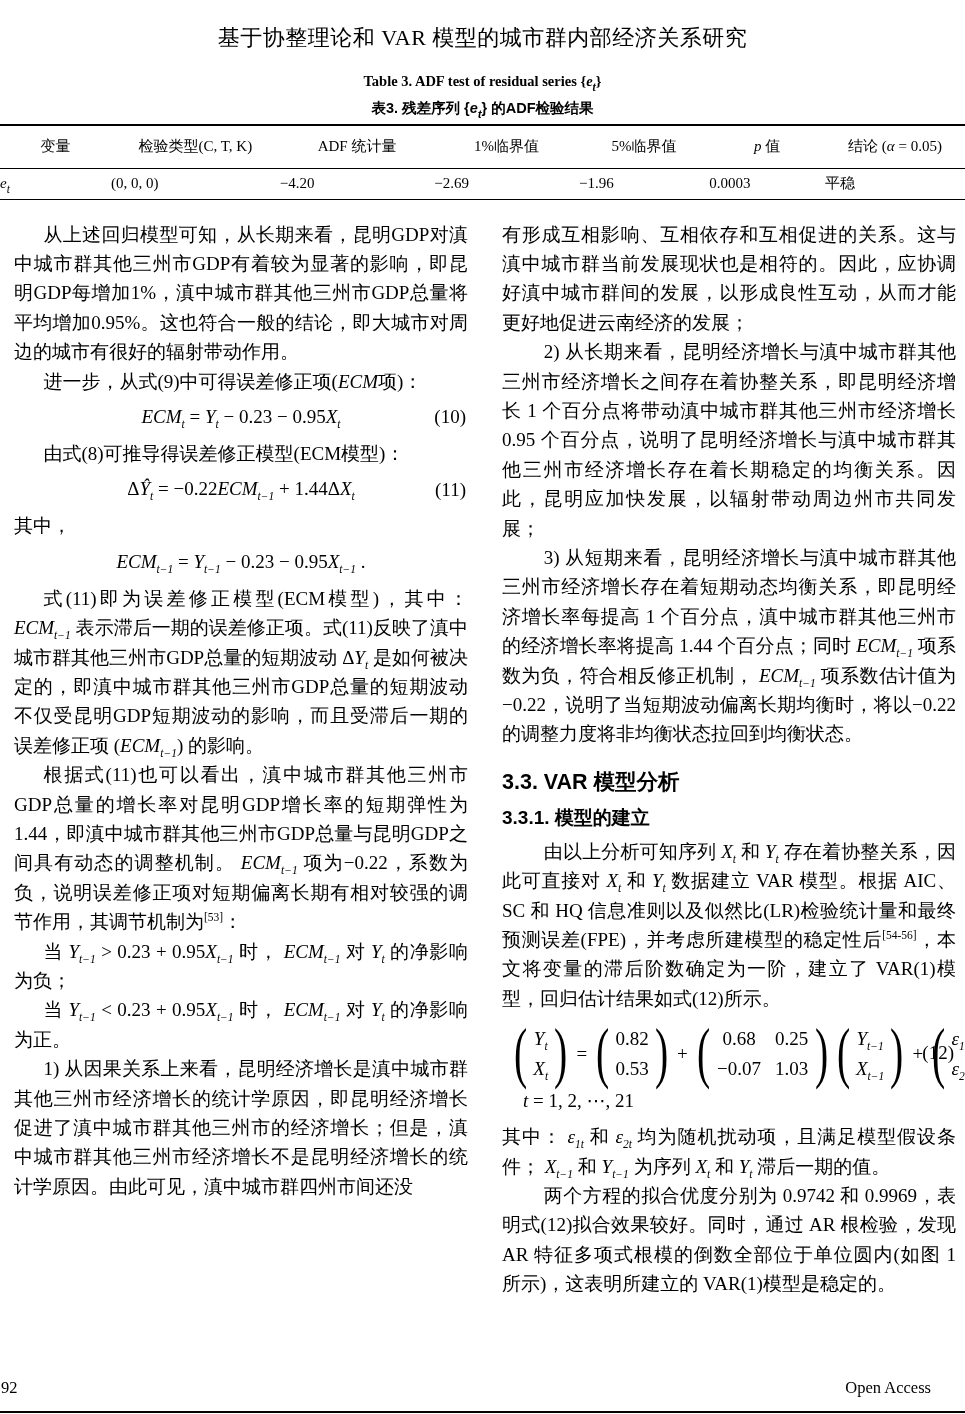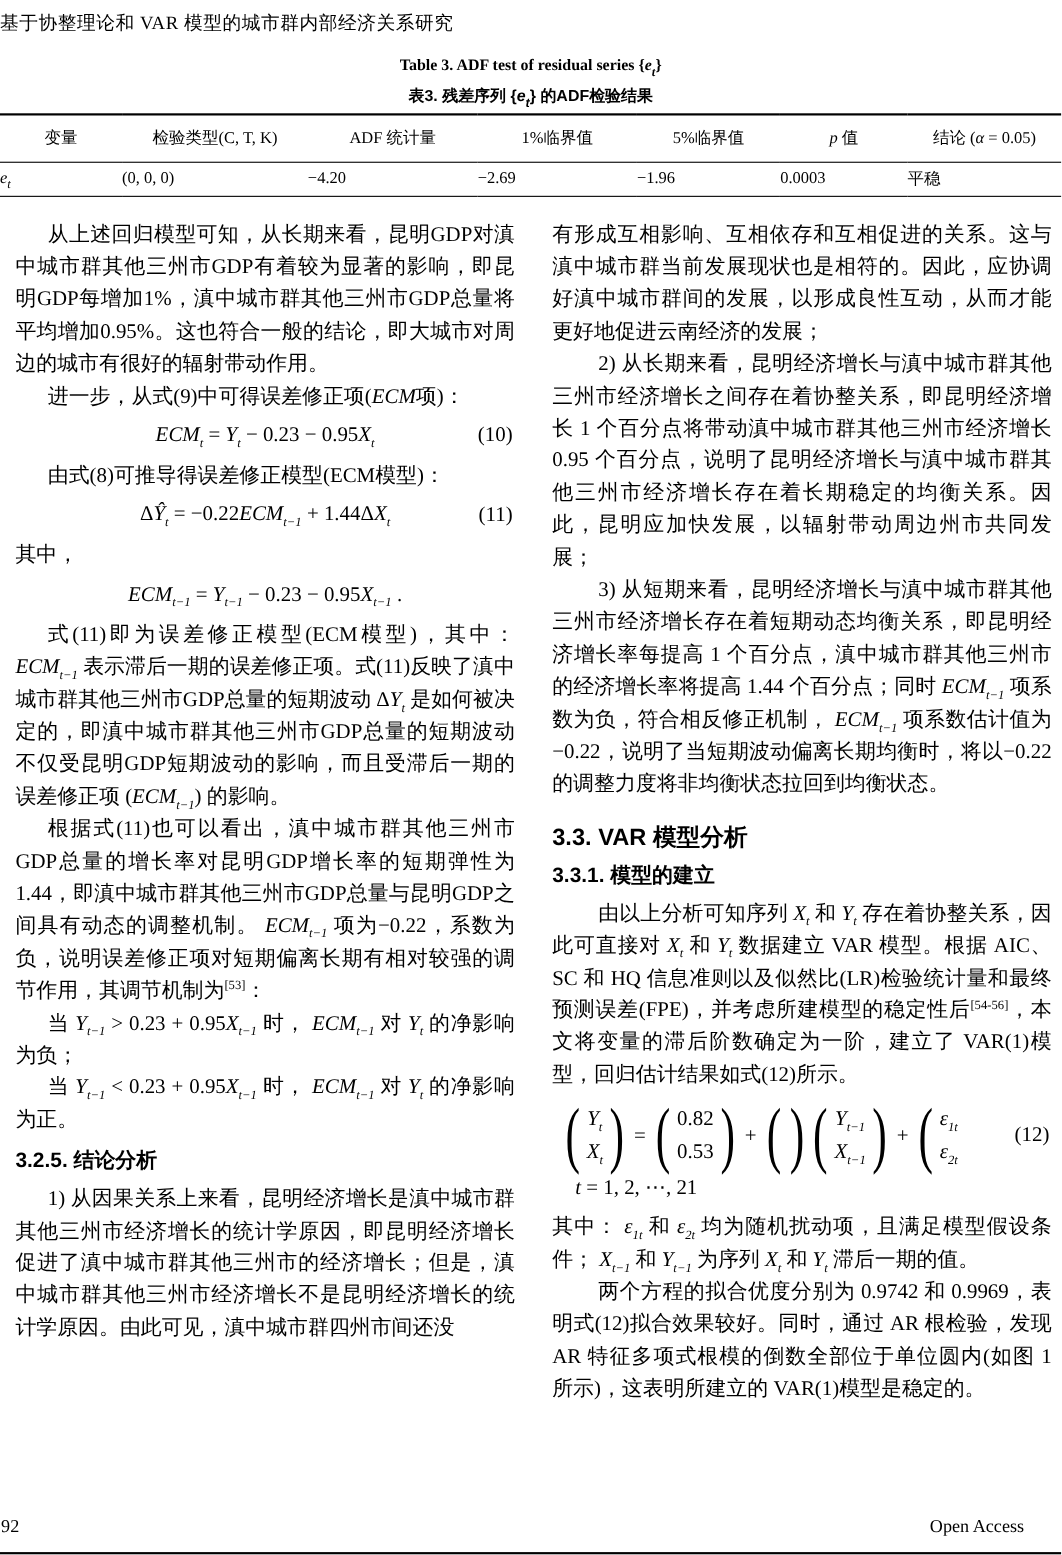--- a/index.html
+++ b/index.html
@@ -1,20 +1,20 @@
 <!DOCTYPE html>
 <html lang="zh"><head>
 <meta charset="utf-8">
 <style>
   * { margin:0; padding:0; box-sizing:border-box; }
   html,body { background:#fff; }
   body { font-family:"Liberation Serif","DejaVu Serif",serif; color:#000; }
   .page { position:relative; width:965px; height:1414px; background:#fff; overflow:hidden; }
 
-  .running-head { text-align:left; font-size:17px; padding-top:9px; letter-spacing:0.5px; }
+  .running-head { text-align:center; font-size:22px; padding-top:23px; letter-spacing:0.5px; }
 
   .caption { text-align:center; }
   .caption-en { font-weight:bold; font-size:14.5px; margin-top:20px; }
   .caption-zh { font-family:"Liberation Sans","DejaVu Sans",sans-serif; font-weight:bold; font-size:14.5px; margin-top:9px; }
 
   table.adf { width:965px; border-collapse:collapse; margin-top:6px;
               border-top:2px solid #000; border-bottom:1.5px solid #000; table-layout:fixed; }
   table.adf thead tr { border-bottom:1.5px solid #000; }
   table.adf th { font-weight:normal; font-size:15px; height:43px; text-align:center; vertical-align:middle; }
   table.adf td { font-size:15px; height:31px; text-align:left; vertical-align:middle; }
@@ -113,21 +113,20 @@
         <span class="eq-num">(11)</span>
       </div>
       <p class="para no-indent">其中，</p>
       <div class="eq">
         <span><i>ECM</i><sub>t−1</sub> = <i>Y</i><sub>t−1</sub> − 0.23 − 0.95<i>X</i><sub>t−1</sub> .</span>
       </div>
       <p class="para">式(11)即为误差修正模型(ECM模型)，其中：<i>ECM</i><sub>t−1</sub> 表示滞后一期的误差修正项。式(11)反映了滇中城市群其他三州市GDP总量的短期波动 Δ<i>Y</i><sub>t</sub> 是如何被决定的，即滇中城市群其他三州市GDP总量的短期波动不仅受昆明GDP短期波动的影响，而且受滞后一期的误差修正项 (<i>ECM</i><sub>t−1</sub>) 的影响。</p>
       <p class="para">根据式(11)也可以看出，滇中城市群其他三州市GDP总量的增长率对昆明GDP增长率的短期弹性为1.44，即滇中城市群其他三州市GDP总量与昆明GDP之间具有动态的调整机制。 <i>ECM</i><sub>t−1</sub> 项为−0.22，系数为负，说明误差修正项对短期偏离长期有相对较强的调节作用，其调节机制为<sup style="font-style: normal;">[53]</sup>：</p>
       <p class="para">当 <i>Y</i><sub>t−1</sub> &gt; 0.23 + 0.95<i>X</i><sub>t−1</sub> 时， <i>ECM</i><sub>t−1</sub> 对 <i>Y</i><sub>t</sub> 的净影响为负；</p>
       <p class="para">当 <i>Y</i><sub>t−1</sub> &lt; 0.23 + 0.95<i>X</i><sub>t−1</sub> 时， <i>ECM</i><sub>t−1</sub> 对 <i>Y</i><sub>t</sub> 的净影响为正。</p>
-      <h3 class="h3">3.2.5. 结论分析</h3>
       <p class="para">1) 从因果关系上来看，昆明经济增长是滇中城市群其他三州市经济增长的统计学原因，即昆明经济增长促进了滇中城市群其他三州市的经济增长；但是，滇中城市群其他三州市经济增长不是昆明经济增长的统计学原因。由此可见，滇中城市群四州市间还没</p>
     </div>
 
     <div class="col">
       <p class="para no-indent">有形成互相影响、互相依存和互相促进的关系。这与滇中城市群当前发展现状也是相符的。因此，应协调好滇中城市群间的发展，以形成良性互动，从而才能更好地促进云南经济的发展；</p>
       <p class="para indent-2x">2) 从长期来看，昆明经济增长与滇中城市群其他三州市经济增长之间存在着协整关系，即昆明经济增长 1 个百分点将带动滇中城市群其他三州市经济增长 0.95 个百分点，说明了昆明经济增长与滇中城市群其他三州市经济增长存在着长期稳定的均衡关系。因此，昆明应加快发展，以辐射带动周边州市共同发展；</p>
       <p class="para indent-2x">3) 从短期来看，昆明经济增长与滇中城市群其他三州市经济增长存在着短期动态均衡关系，即昆明经济增长率每提高 1 个百分点，滇中城市群其他三州市的经济增长率将提高 1.44 个百分点；同时 <i>ECM</i><sub>t−1</sub> 项系数为负，符合相反修正机制， <i>ECM</i><sub>t−1</sub> 项系数估计值为−0.22，说明了当短期波动偏离长期均衡时，将以−0.22 的调整力度将非均衡状态拉回到均衡状态。</p>
       <h2 class="h2">3.3. VAR 模型分析</h2>
       <h3 class="h3">3.3.1. 模型的建立</h3>
       <p class="para indent-2x">由以上分析可知序列 <i>X</i><sub>t</sub> 和 <i>Y</i><sub>t</sub> 存在着协整关系，因此可直接对 <i>X</i><sub>t</sub> 和 <i>Y</i><sub>t</sub> 数据建立 VAR 模型。根据 AIC、SC 和 HQ 信息准则以及似然比(LR)检验统计量和最终预测误差(FPE)，并考虑所建模型的稳定性后<sup style="font-style: normal;">[54-56]</sup>，本文将变量的滞后阶数确定为一阶，建立了 VAR(1)模型，回归估计结果如式(12)所示。</p>
@@ -146,20 +145,26 @@
           <span class="paren">(</span>
           <span class="mcol">
             <span>0.82</span>
             <span>0.53</span>
           </span>
           <span class="paren">)</span>
         </span>
         <span class="op">+</span>
         <span class="mat">
           <span class="paren">(</span>
+          <span class="m2">
+            <span>0.68</span>
+            <span>0.25</span>
+            <span>−0.07</span>
+            <span>1.03</span>
+          </span>
           <span class="paren">)</span>
         </span>
         <span class="mat">
           <span class="paren">(</span>
           <span class="mcol">
             <span><i>Y</i><sub>t−1</sub></span>
             <span><i>X</i><sub>t−1</sub></span>
           </span>
           <span class="paren">)</span>
         </span>

